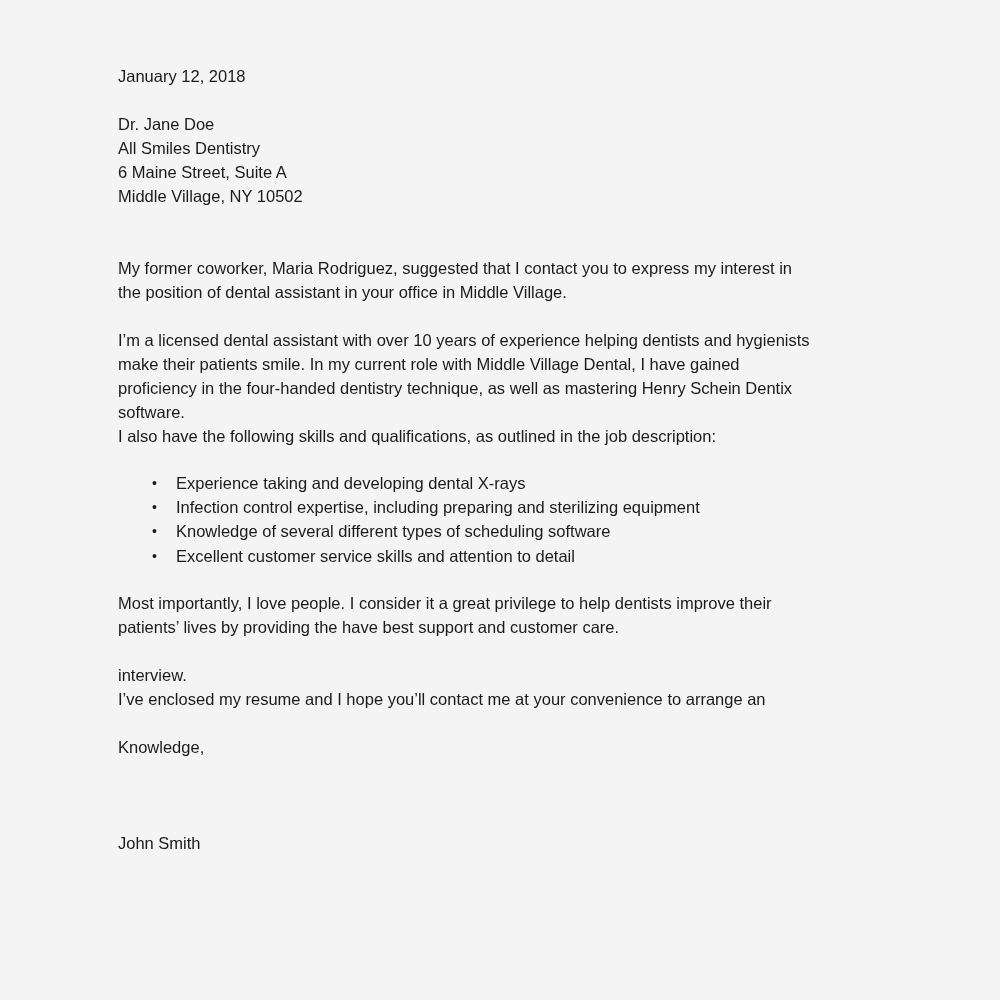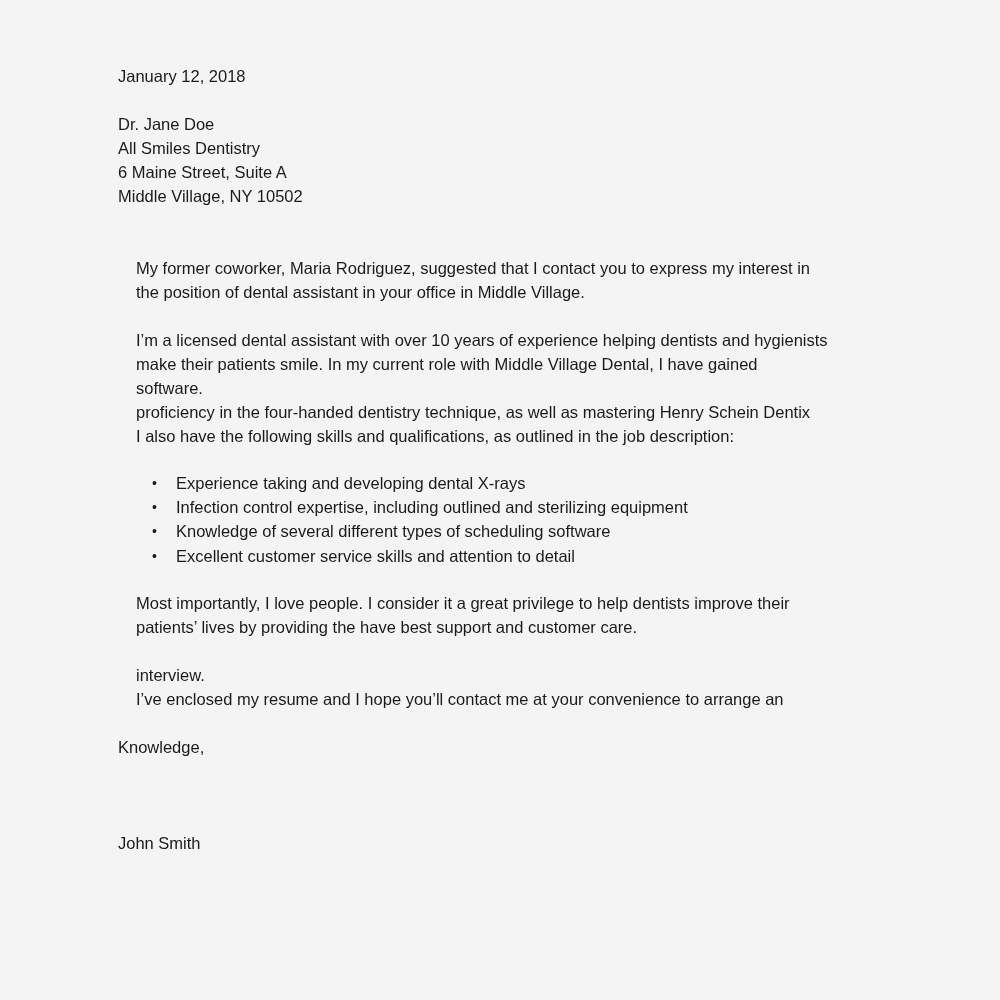--- a/index.html
+++ b/index.html
@@ -46,21 +46,20 @@
   .gap-signoff   { height: 72px; }
 
   .para {
     font-size: 16.5px;
     line-height: 24px;
     margin: 0;
     text-align: left;
   }
   .para .ln {
     display: block;
-    margin-left: 18px;
   }
   ul.bullets {
     margin: 0;
     padding: 0;
     list-style: none;
   }
   ul.bullets li {
     position: relative;
     padding-left: 58px;
     font-size: 16.5px;
@@ -99,35 +98,35 @@
     <p class="para">
       <span class="ln">My former coworker, Maria Rodriguez, suggested that I contact you to express my interest in</span>
       <span class="ln">the position of dental assistant in your office in Middle Village.</span>
     </p>
 
     <div class="gap-para"></div>
 
     <p class="para">
       <span class="ln">I’m a licensed dental assistant with over 10 years of experience helping dentists and hygienists</span>
       <span class="ln">make their patients smile. In my current role with Middle Village Dental, I have gained</span>
+      <span class="ln">proficiency in the four-handed dentistry technique, as well as mastering Henry Schein Dentix</span>
       <span class="ln">software.</span>
-      <span class="ln">proficiency in the four-handed dentistry technique, as well as mastering Henry Schein Dentix</span>
       <span class="ln">I also have the following skills and qualifications, as outlined in the job description:</span>
     </p>
 
     <div class="gap-list"></div>
 
     <ul class="bullets">
       <li>
         <span class="marker">•</span>
         <span>Experience taking and developing dental X-rays</span>
       </li>
       <li>
         <span class="marker">•</span>
-        <span>Infection control expertise, including outlined and sterilizing equipment</span>
+        <span>Infection control expertise, including preparing and sterilizing equipment</span>
       </li>
       <li>
         <span class="marker">•</span>
         <span>Knowledge of several different types of scheduling software</span>
       </li>
       <li>
         <span class="marker">•</span>
         <span>Excellent customer service skills and attention to detail</span>
       </li>
     </ul>

